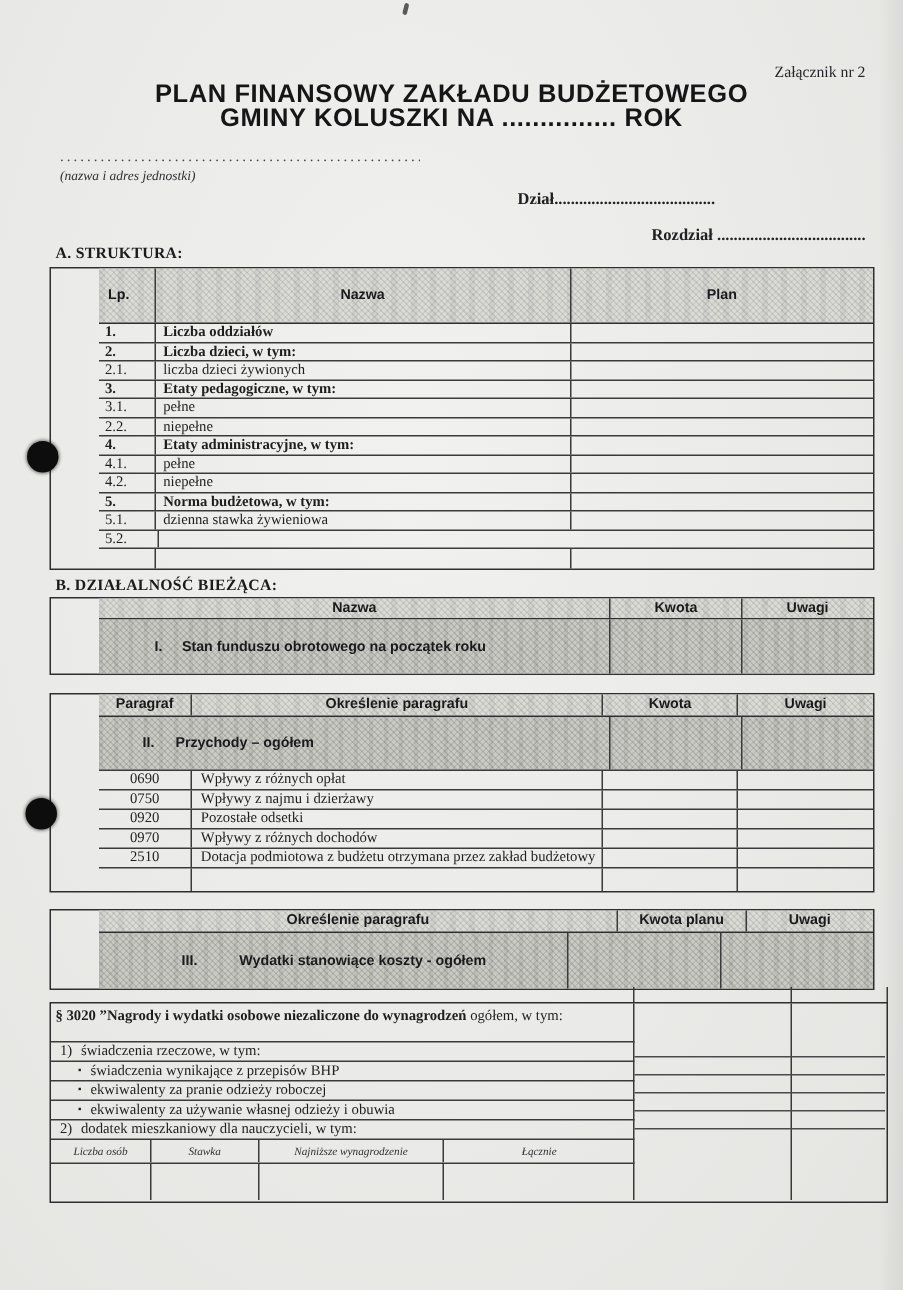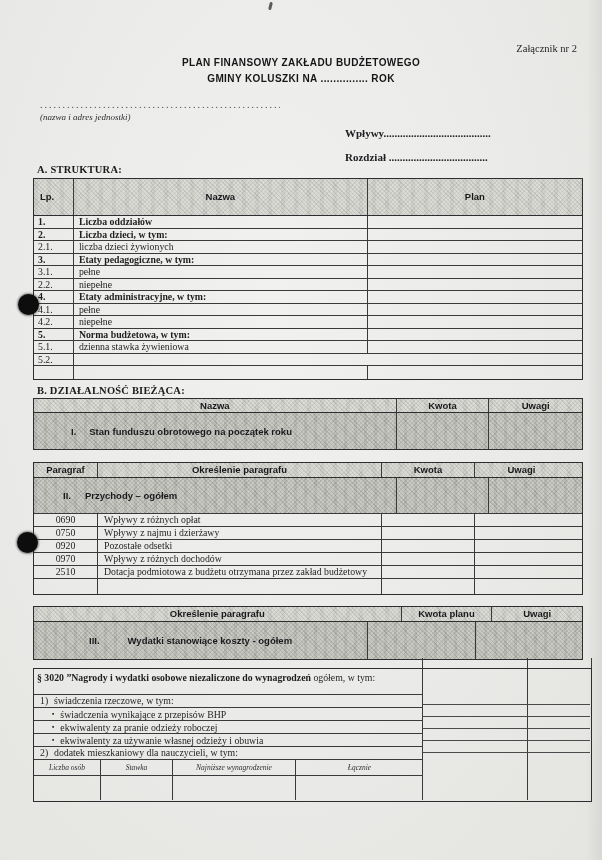--- a/index.html
+++ b/index.html
@@ -13,30 +13,30 @@
   }
   .page::after { content:""; position:absolute; top:0; right:0; width:16px; height:100%;
     background:linear-gradient(to right, rgba(0,0,0,0), rgba(0,0,0,0.06)); pointer-events:none; }
   .abs { position:absolute; }
   .sans { font-family:"Liberation Sans","DejaVu Sans",sans-serif; }
   .nowrap { white-space:nowrap; overflow:hidden; }
 
   
   .attachment { top:43px; right:25px; font-size:10.5px; color:#26262a; }
   .title { top:55px; left:0; width:602px; text-align:center; font-weight:bold;
-    font-size:10px; line-height:15.5px; letter-spacing:0.4px; color:#161618; }
+    font-size:17px; line-height:15.5px; letter-spacing:0.4px; color:#161618; }
   .unit-dots { left:40px; top:99px; width:240px; height:12px; font-size:10px;
     letter-spacing:2px; color:#45454a; }
   .unit-caption { left:40px; top:112px; font-size:9px; font-style:italic; color:#2e2e33; }
   .field-line { left:345px; width:232px; height:14px; font-weight:bold; font-size:11px; color:#202024; }
-  .f-dzial { top:127px; } .f-rozdzial { top:151px; }
+  .f-dzial { top:127px; } .f-rozdzial { top:151px;text-align:right; }
   .sec-heading { font-weight:bold; font-size:10.5px; color:#1b1b1e; letter-spacing:0.2px; }
 
   
-  .tbl { position:absolute; border:1.6px solid #2e2e30; background:rgba(255,255,255,0.0); }
+  .tbl { position:absolute; border:1.6px solid #2e2e30; background:rgba(255,255,255,0.0);padding-left:32px; }
   .trow { display:flex; border-bottom:1px solid #3a3a3c; }
   .trow:last-child { border-bottom:none; }
   .tcell { border-right:1px solid #3a3a3c; overflow:hidden; white-space:nowrap; }
   .tcell:last-child { border-right:none; }
   .hdr { font-family:"Liberation Sans","DejaVu Sans",sans-serif; font-weight:bold;
     font-size:9.5px; color:#19191c; text-align:center; }
   .shadeL { background-color:#dadbd5;
     background-image:
       repeating-linear-gradient(45deg, rgba(40,40,40,0.10) 0 1px, transparent 1px 3px),
       repeating-linear-gradient(-45deg, rgba(40,40,40,0.07) 0 1px, transparent 1px 3px),
@@ -132,21 +132,21 @@
   <div class="abs attachment">Załącznik nr 2</div>
 
   <div class="abs title sans">
     <div>PLAN FINANSOWY ZAKŁADU BUDŻETOWEGO</div>
     <div>GMINY KOLUSZKI NA ............... ROK</div>
   </div>
 
   <div class="abs unit-dots nowrap">........................................................................</div>
   <div class="abs unit-caption">(nazwa i adres jednostki)</div>
 
-  <div class="abs field-line f-dzial nowrap"><span>Wpływy</span><span>.......................................</span></div>
+  <div class="abs field-line f-dzial nowrap"><span>Dział</span><span>.......................................</span></div>
   <div class="abs field-line f-rozdzial nowrap"><span>Rozdział</span><span> </span><span>....................................</span></div>
 
   <div class="abs sec-heading" style="left:37px; top:164px;">A. STRUKTURA:</div>
 
   <div class="tbl tblA">
     <div class="trow hrow shadeL">
       <div class="tcell hdr cA-lp">Lp.</div>
       <div class="tcell hdr cA-name">Nazwa</div>
       <div class="tcell hdr cA-plan">Plan</div>
     </div>

